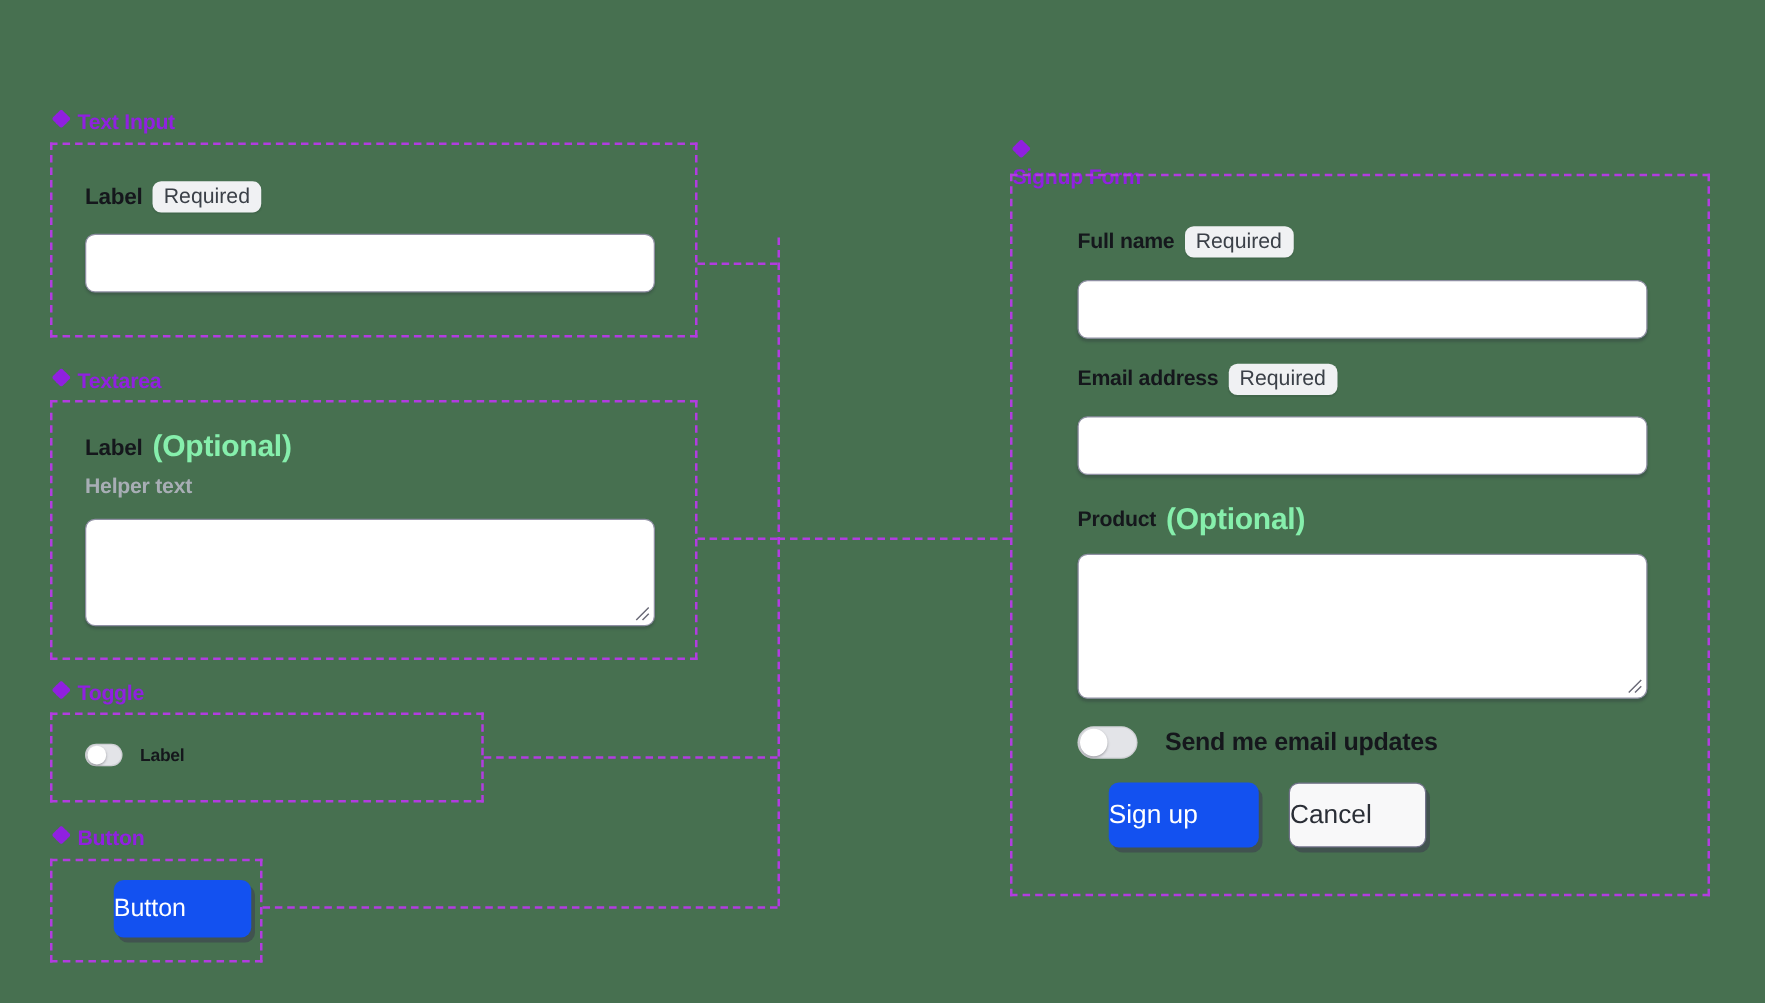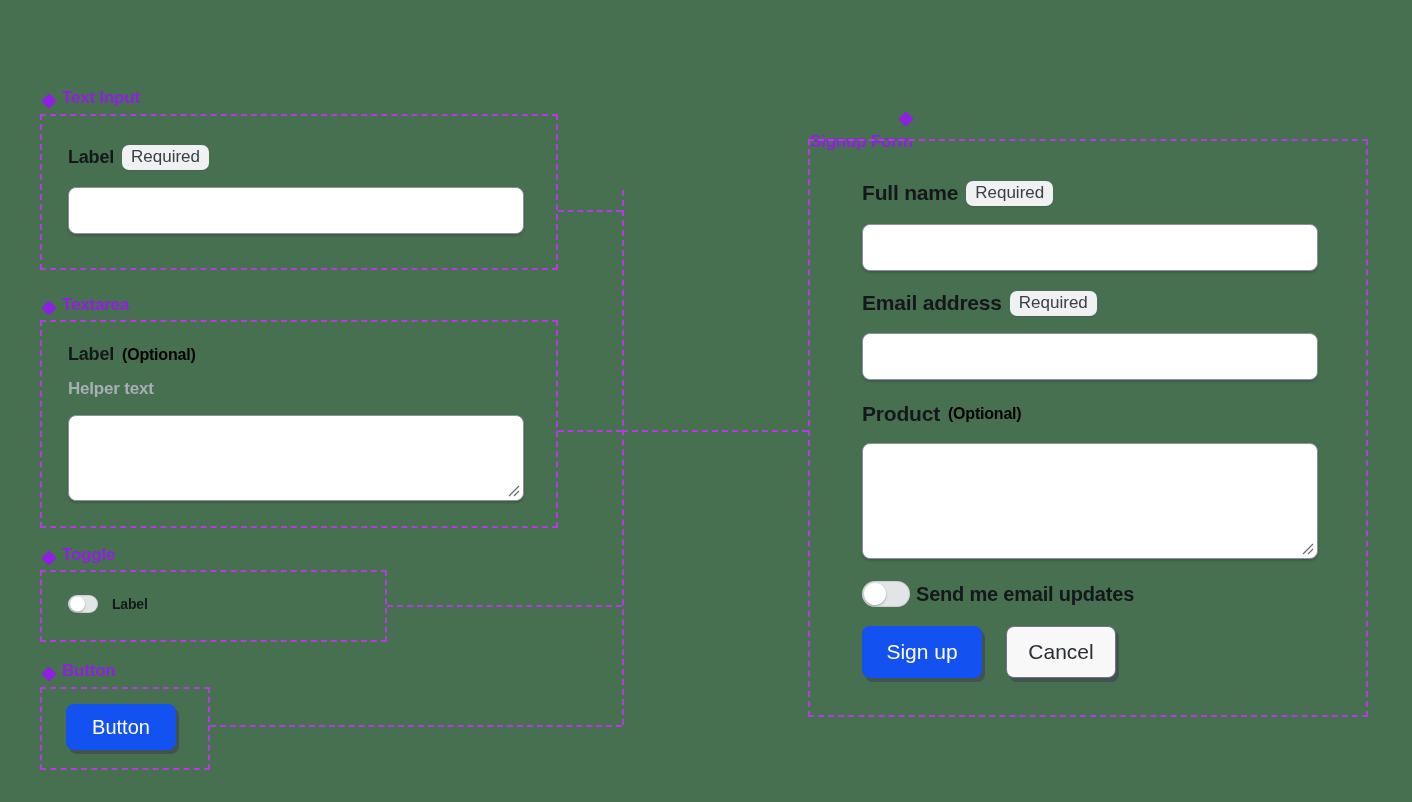--- a/index.html
+++ b/index.html
@@ -27,21 +27,21 @@
     letter-spacing: -0.3px;
     white-space: nowrap;
   }
   #helios-title { left: 40px; top: 32px; color: #1f6cf5; }
   #cloud-title  { left: 808px; top: 32px; color: #14161a; }
 
   
   .section-label {
     position: absolute;
     display: flex;
-    align-items: flex-end;
+    align-items: flex-start;
     gap: 6px;
     font-size: 17px;
     font-weight: bold;
     color: #9020e0;
     letter-spacing: -0.2px;
     white-space: nowrap;
   }
   .diamond-icon {
     width: 14px;
     height: 14px;
@@ -78,35 +78,35 @@
     align-items: center;
     gap: 8px;
     white-space: nowrap;
   }
   .field-label {
     font-size: 18px;
     font-weight: bold;
     color: #15171c;
     letter-spacing: -0.2px;
   }
-  .field-label.lg { font-size: 21px; }
+  .field-label.lg { font-size: 17px; }
   .badge {
     background: #f0f1f3;
     color: #3b4048;
     font-size: 17px;
     font-weight: normal;
     border-radius: 7px;
     padding: 2px 9px 3px 9px;
     line-height: 1.15;
     box-shadow: 0 1px 1px rgba(20,22,26,0.10);
   }
   .optional {
-    font-size: 16px;
-    font-weight: bold;
-    color: #000000;
+    font-size: 24px;
+    font-weight: bold;
+    color: #86efac;
     letter-spacing: -0.2px;
   }
   .helper-text {
     position: absolute;
     font-size: 17px;
     font-weight: bold;
     color: #a8aeb5;
     letter-spacing: -0.2px;
     white-space: nowrap;
   }
@@ -163,23 +163,24 @@
     letter-spacing: -0.2px;
   }
 
   
   .btn {
     position: absolute;
     box-sizing: border-box;
     border-radius: 8px;
     display: flex;
     align-items: center;
-    justify-content: center;
+    justify-content: flex-start;
     cursor: pointer;
     user-select: none;
+    margin-left: 25px;
   }
   .btn-primary {
     background: #1351f0;
     color: #ffffff;
     border: none;
     box-shadow: 3px 4px 0 rgba(60,60,78,0.55);
   }
   .btn-secondary {
     background: #f8f8f9;
     color: #2a2e36;
@@ -329,21 +330,21 @@
     <span class="field-label lg">Product</span>
     <span class="optional">(Optional)</span>
   </div>
   <div class="textarea-box" style="left:862px; top:443px; width:456px; height:116px;">
     <textarea style="width: 100%; height: 100%; border: none; outline: none; background: transparent; border-radius: 8px; padding: 8px 12px; box-sizing: border-box; resize: none; font-family: &quot;Liberation Sans&quot;, sans-serif; font-size: 16px; color: rgb(21, 23, 28);" placeholder=""></textarea>
     <svg class="resize-grip" viewBox="0 0 14 14">
       <path d="M13 3 L3 13 M13 8 L8 13" stroke="#6b6b78" stroke-width="1.2" fill="none"></path>
     </svg>
   </div>
 
-  <div class="toggle-row" style="left:862px; top:581px; gap:6px;">
+  <div class="toggle-row" style="left:862px; top:581px; gap:22px;">
     <div class="toggle-track" style="width:48px; height:26px;">
       <div class="toggle-knob" style="width:22px; height:22px; left:2px;"></div>
     </div>
     <span class="toggle-label" style="font-size:20px;">Send me email updates</span>
   </div>
 
   <div class="btn btn-primary" style="left:862px; top:626px; width:120px; height:52px; font-size:21px;">
     <span>Sign up</span>
   </div>
   <div class="btn btn-secondary" style="left:1006px; top:626px; width:110px; height:52px; font-size:21px;">

